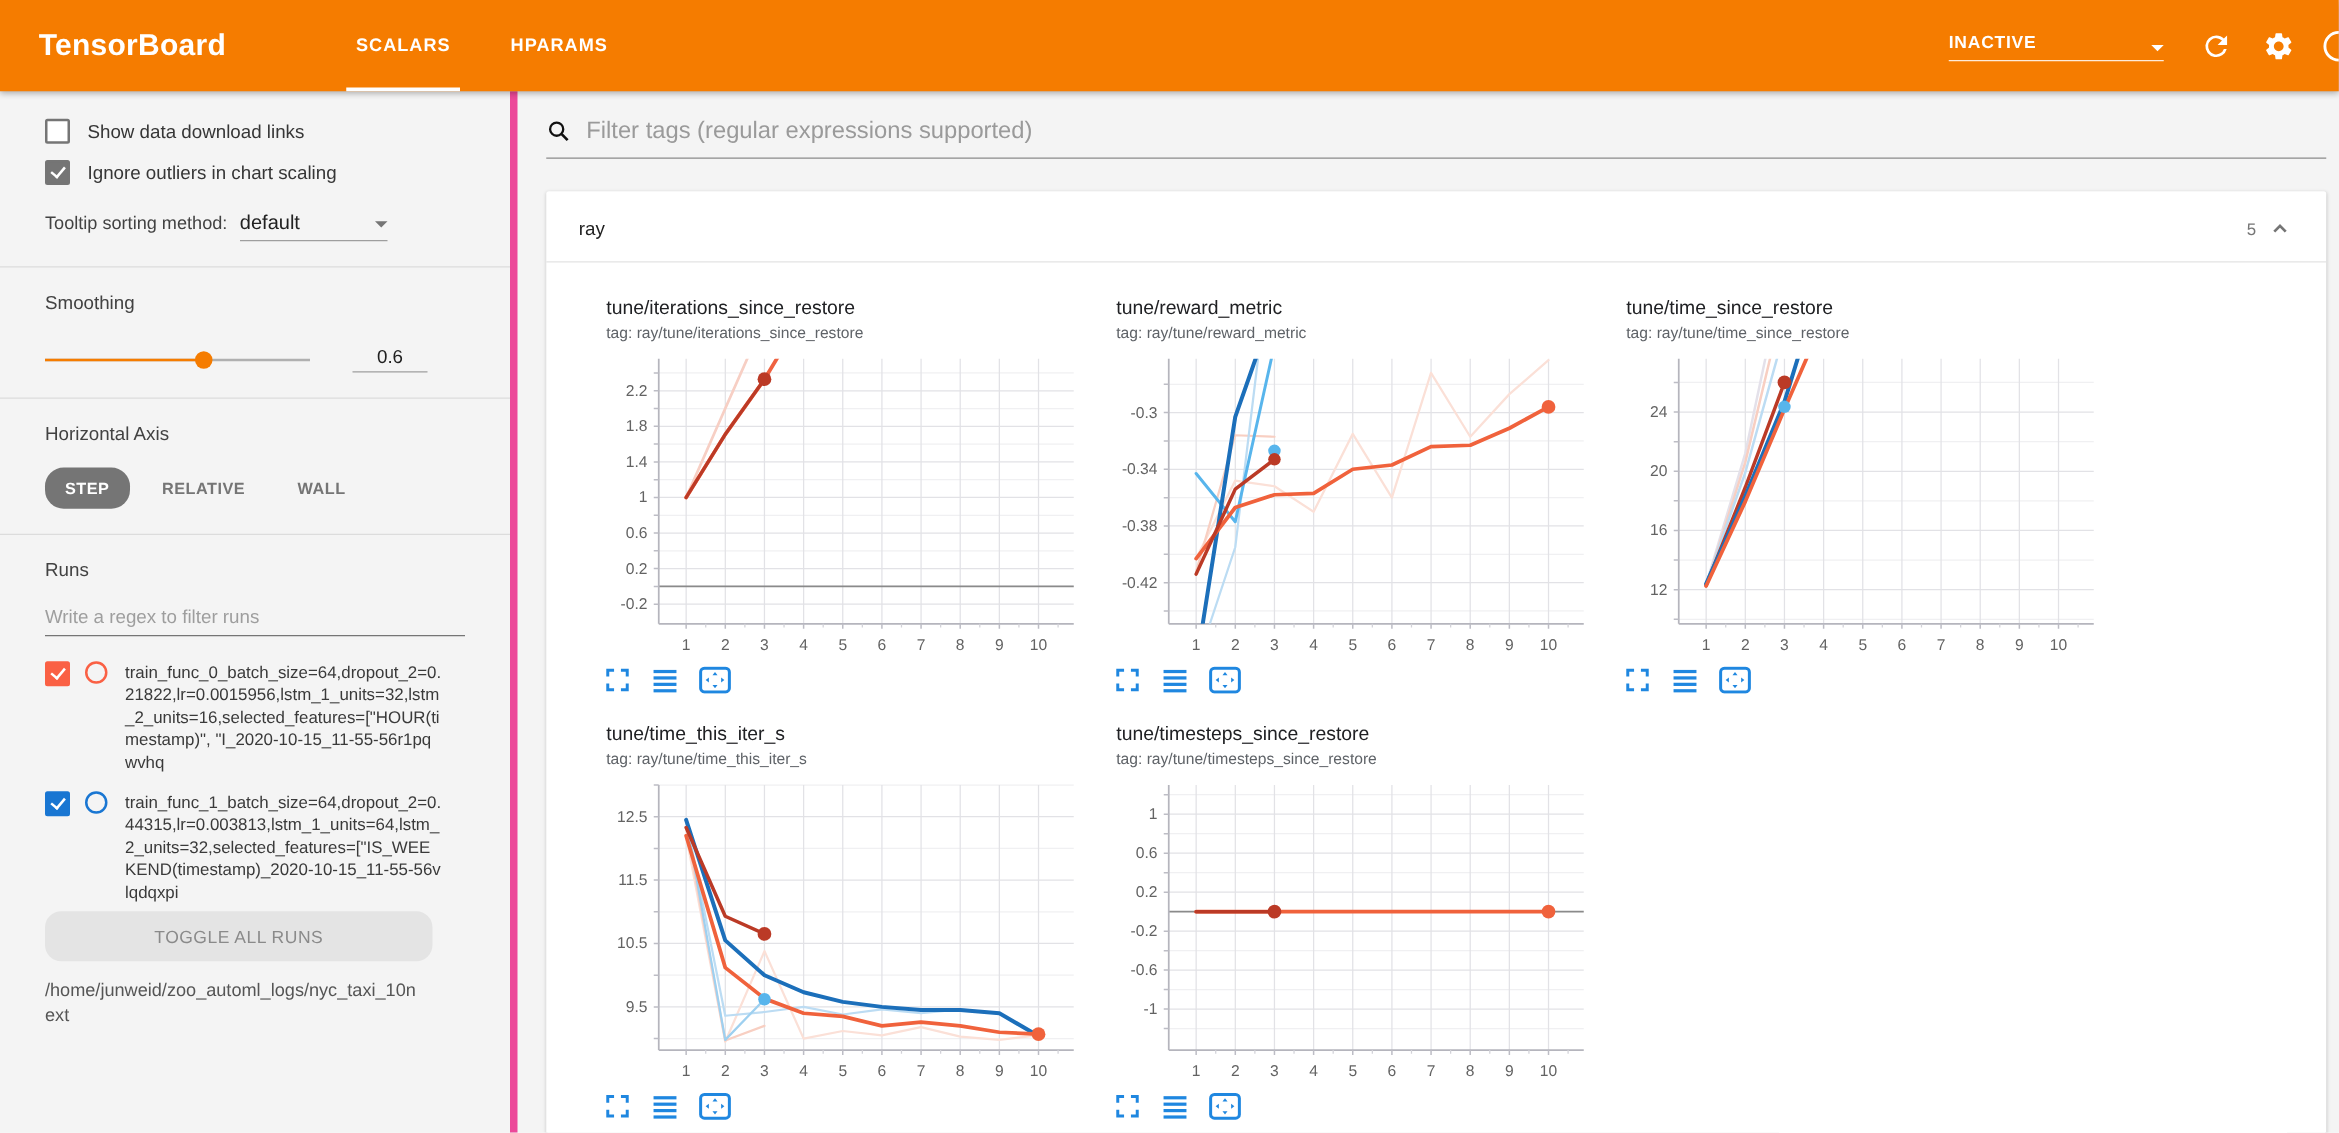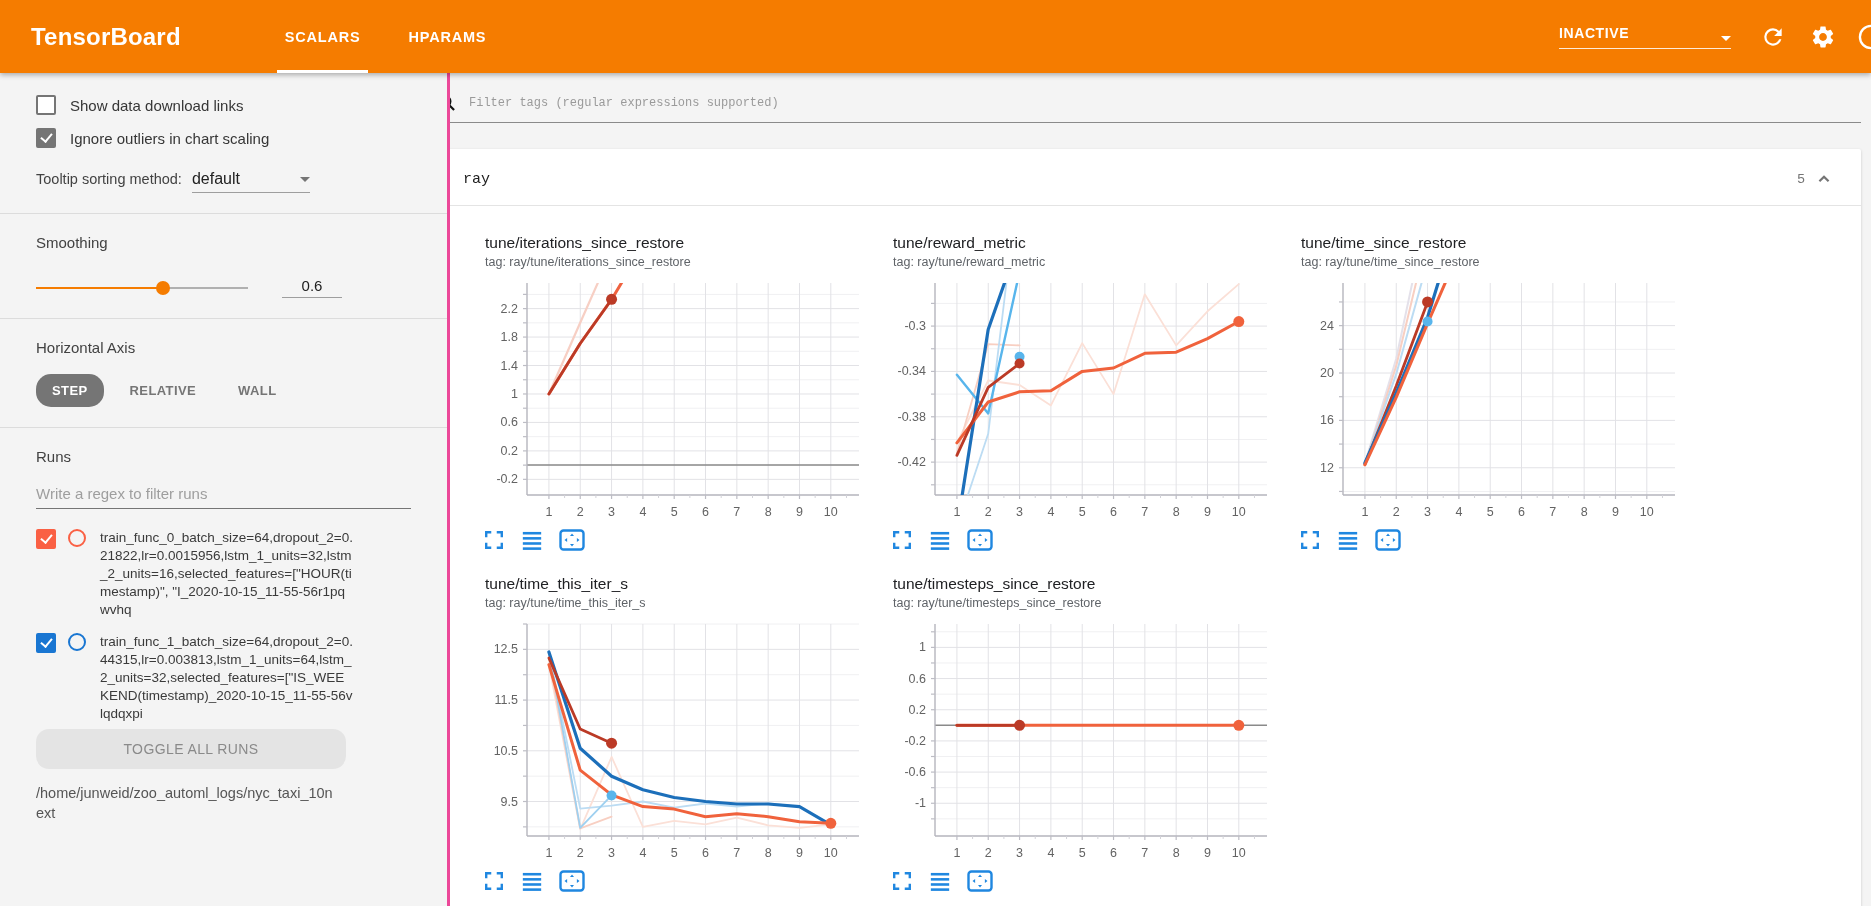--- a/index.html
+++ b/index.html
@@ -16,22 +16,22 @@
   .appbar-right{margin-left:auto;display:flex;align-items:center;margin-right:0;}
   .reload-select{display:flex;align-items:flex-end;justify-content:space-between;width:172px;
     border-bottom:1px solid rgba(255,255,255,.85);padding-bottom:7px;margin-right:26px;color:#fff;
     font-size:14px;font-weight:bold;letter-spacing:.6px;cursor:pointer;}
   .caret-down{width:0;height:0;border-left:5px solid transparent;border-right:5px solid transparent;
     border-top:5px solid #fff;display:inline-block;}
   .icon-btn{width:32px;height:32px;margin-right:18px;display:flex;align-items:center;justify-content:center;cursor:pointer;}
   .half-help{width:14px;height:32px;overflow:hidden;position:relative;}
 
   
-  .sidebar{position:absolute;left:0;top:73px;bottom:0;width:450px;background:#f4f4f4;
-    border-right:3px solid #ec4899;padding:22px 36px 0 36px;box-sizing:border-box;z-index:5;}
+  .sidebar{position:absolute;left:0;top:73px;bottom:0;width:414px;background:#f4f4f4;
+    border-right:6px solid #ec4899;padding:22px 36px 0 36px;box-sizing:border-box;z-index:5;}
   .cb-row{display:flex;align-items:center;margin-bottom:13px;font-size:15px;color:#363636;}
   .cbox{width:16px;height:16px;border:2px solid #757575;border-radius:2px;margin-right:14px;
     flex:0 0 auto;background:#fff;position:relative;cursor:pointer;}
   .cbox.on{background:#757575;border-color:#757575;}
   .cbox.on:after{content:"";position:absolute;left:4.5px;top:1px;width:5px;height:9px;
     border:solid #fff;border-width:0 2px 2px 0;transform:rotate(40deg);}
   .tooltip-row{display:flex;align-items:baseline;margin-top:22px;font-size:14.5px;color:#424242;}
   .select-box{display:inline-flex;align-items:center;justify-content:space-between;width:118px;
     margin-left:10px;border-bottom:1px solid #9e9e9e;padding-bottom:4px;font-size:16px;color:#212121;cursor:pointer;}
   .select-box .caret-down{border-top-color:#757575;}
@@ -61,27 +61,27 @@
     flex:0 0 auto;background:transparent;cursor:pointer;}
   .run-label{font-size:13.5px;line-height:18px;color:#3a3a3a;width:253px;word-break:break-all;}
   .toggle-all{background:#e4e4e4;color:#8a8a8a;font-size:14px;letter-spacing:.4px;text-align:center;
     padding:12px 0;border-radius:13px;width:310px;margin:2px 0 0 0;cursor:pointer;position:relative;z-index:2;}
   .log-path{font-size:14.5px;color:#555;margin-top:14px;line-height:20px;word-break:break-all;width:300px;}
 
   
   .main{position:absolute;left:415px;top:73px;right:0;bottom:0;background:#f4f4f4;overflow:hidden;}
   .filter-row{display:flex;align-items:center;margin:20px 10px 0 22px;
     border-bottom:1px solid #8a8a8a;padding-bottom:9px;}
-  .filter-row input{border:0;outline:0;background:transparent;flex:1;font-size:12px;color:#212121;
-    margin-left:10px;font-family:Liberation Mono, monospace;}
+  .filter-row input{border:0;outline:0;background:transparent;flex:1;font-size:19px;color:#212121;
+    margin-left:10px;font-family:Liberation Sans, sans-serif;}
   .filter-row input::placeholder{color:#9a9a9a;}
   .card{background:#fff;margin:26px 10px 0 22px;box-shadow:0 1px 3px rgba(0,0,0,.18);
     border-radius:2px;min-height:760px;}
   .card-header{display:flex;align-items:center;justify-content:space-between;
-    padding:19px 26px 15px 26px;border-bottom:1px solid #e4e4e4;cursor:pointer;font-family:Liberation Mono, monospace;}
+    padding:19px 26px 15px 26px;border-bottom:1px solid #e4e4e4;cursor:pointer;}
   .card-title{font-size:15px;color:#212121;}
   .card-header-right{display:flex;align-items:center;color:#757575;font-size:13.5px;}
   .chart-grid{display:flex;flex-wrap:wrap;padding:28px 8px 10px 34px;}
   .chart{width:400px;margin:0 8px 24px 0;}
   .chart-title{font-size:15.5px;color:#202124;padding-left:14px;}
   .chart-tag{font-size:12.5px;color:#5f6368;padding-left:14px;margin-top:3px;}
   .chart svg.plot{display:block;margin-top:8px;}
   .chart-toolbar{display:flex;align-items:center;padding-left:12px;margin-top:4px;}
   .chart-toolbar .tb-icon{margin-right:16px;cursor:pointer;display:flex;}
 </style>

